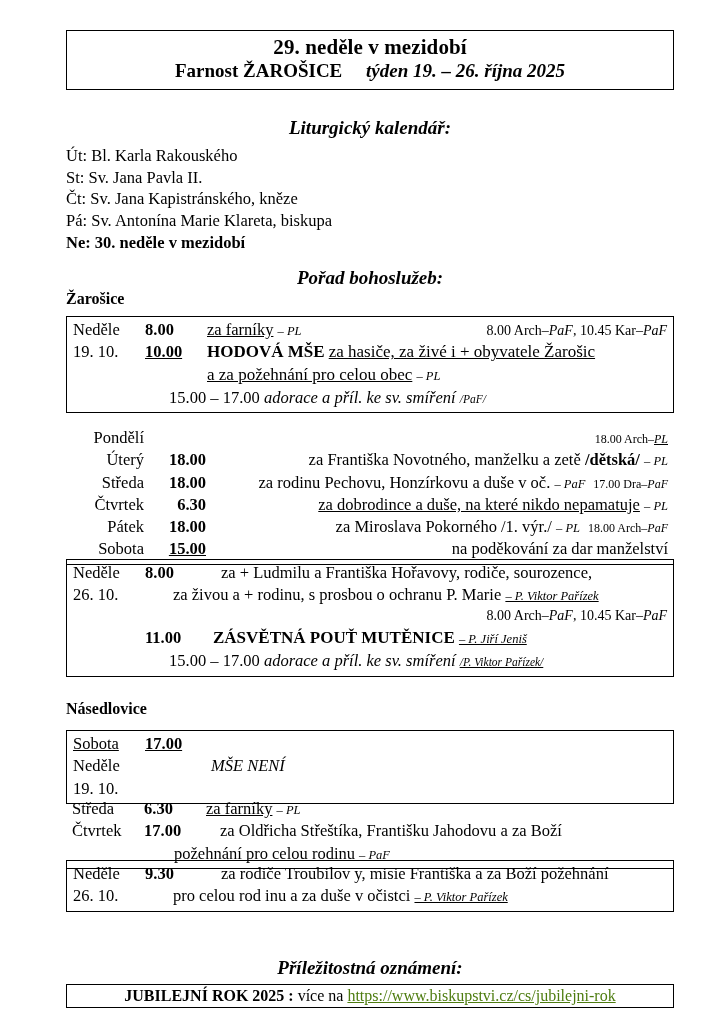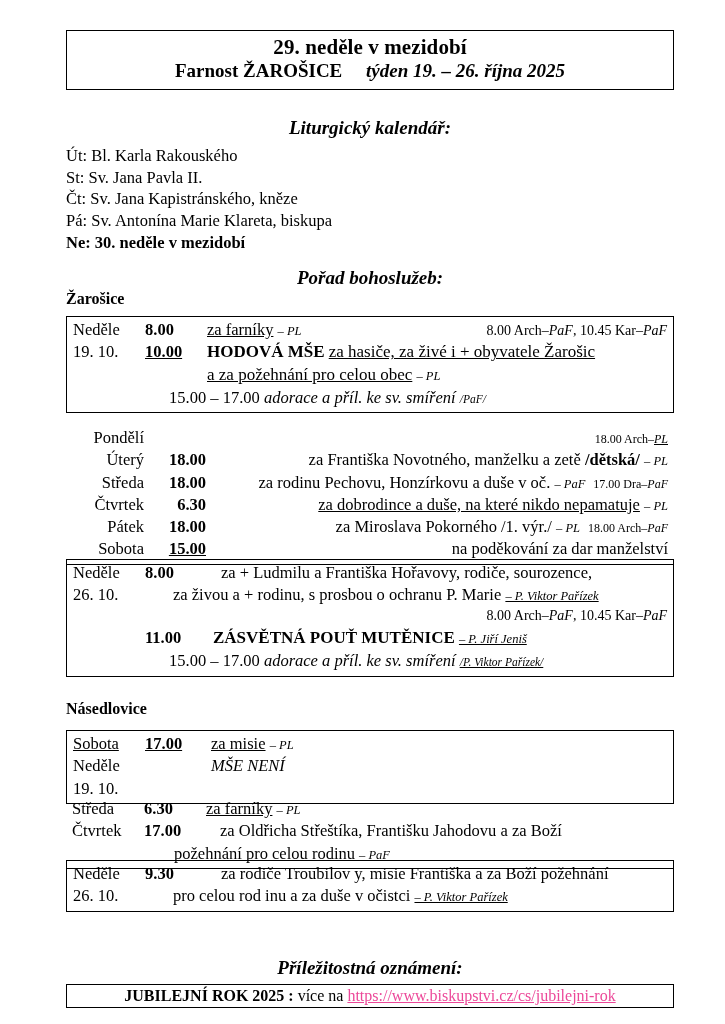--- a/index.html
+++ b/index.html
@@ -178,21 +178,21 @@
     width: 608px;
     box-sizing: border-box;
     border: 1.2px solid #000;
     padding: 2px 6px;
     text-align: center;
     font-size: 16px;
     white-space: nowrap;
   }
   .footer-box .b { font-weight: bold; }
   .link {
-    color: #ec4899;
+    color: #4d7c0f;
     text-decoration: underline;
   }
 </style>
 </head>
 <body>
 
 <div class="page">
 
   <div class="header-box">
     <div class="header-title">29. neděle v mezidobí</div>
@@ -295,21 +295,20 @@
       <span class="c-text" style="padding-left:24px;"><span>15.00 – 17.00</span> <span class="i">adorace a příl. ke sv. smíření</span> <span class="smaller i u">/P. Viktor Pařízek/</span></span>
     </div>
   </div>
 
   <div class="place-heading nasedlovice-heading">Násedlovice</div>
 
   <div class="tbox" style="top:730px;">
     <div class="row">
       <span class="c-day u">Sobota</span>
       <span class="c-time u" style="width:66px;flex:0 0 66px;">17.00</span>
-      <span class="c-text"><span class="u">za misie</span> <span class="cel">– PL</span></span>
     </div>
     <div class="row">
       <span class="c-day">Neděle</span>
       <span class="c-time normal" style="width:66px;flex:0 0 66px;"></span>
       <span class="c-text i">MŠE NENÍ</span>
     </div>
     <div class="row">
       <span class="c-day">19. 10.</span>
       <span class="c-text"></span>
     </div>

